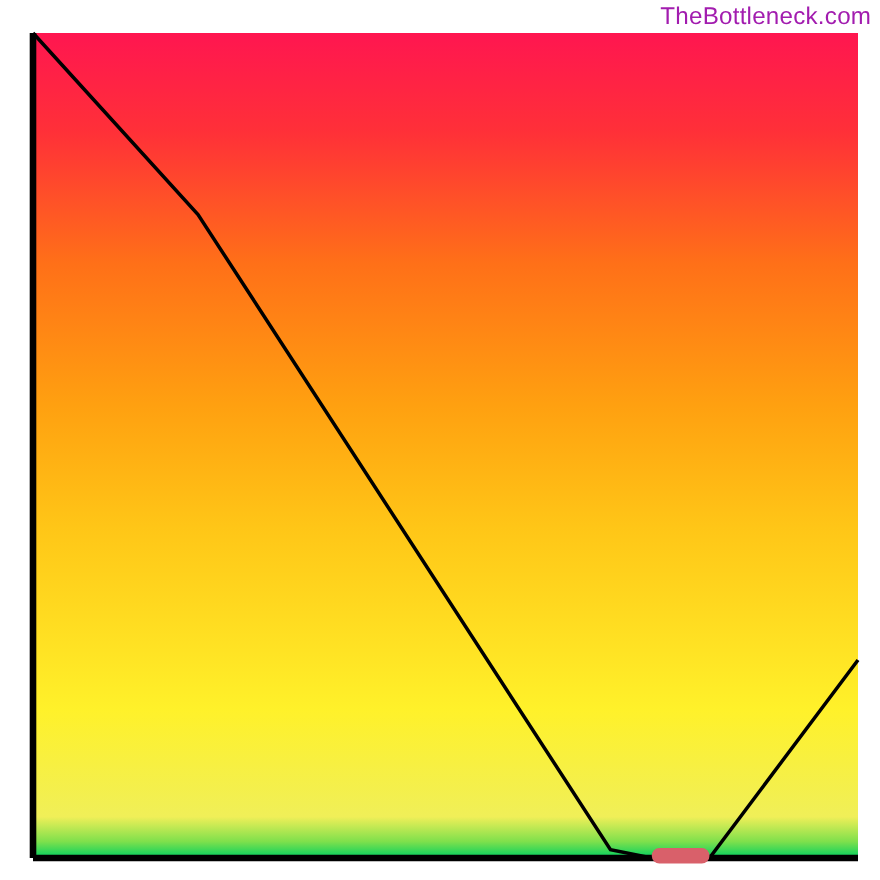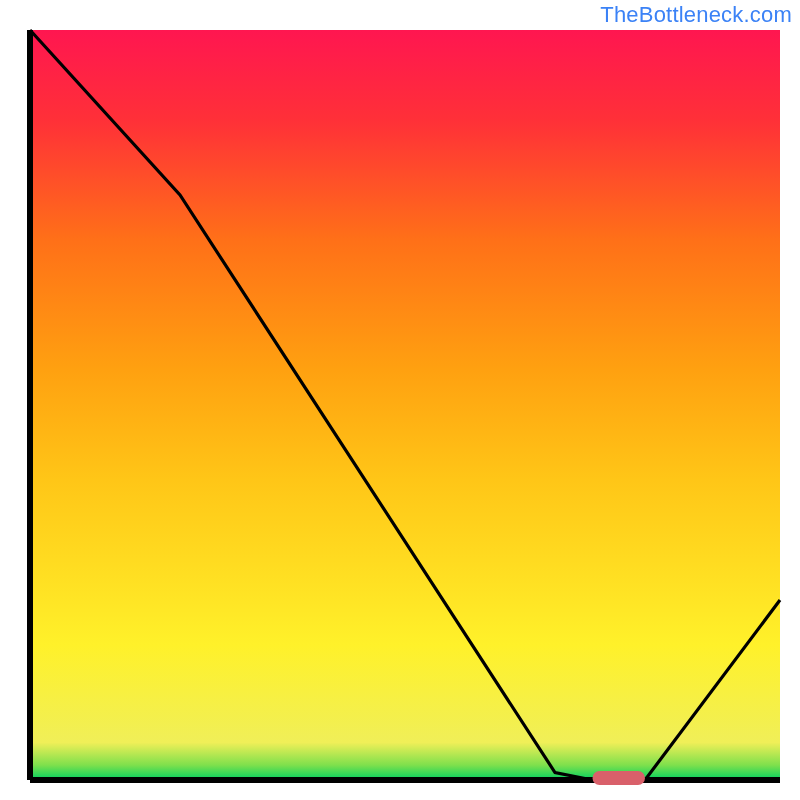--- a/index.html
+++ b/index.html
@@ -13,21 +13,21 @@
   .frame {
     position: relative;
     width: 800px;
     height: 800px;
   }
   .watermark {
     position: absolute;
     top: 2px;
     right: 8px;
     font-size: 22px;
-    color: #3b82f6;
+    color: #a21caf;
     font-weight: 500;
     letter-spacing: 0.2px;
     z-index: 10;
   }
   svg.chart {
     position: absolute;
     top: 0;
     left: 0;
   }
 </style>

